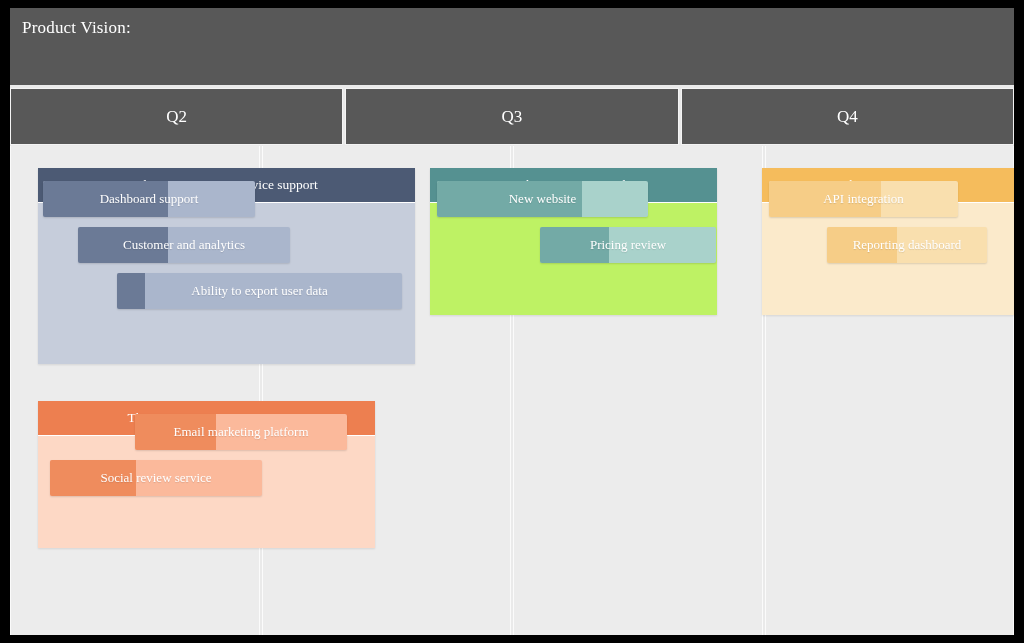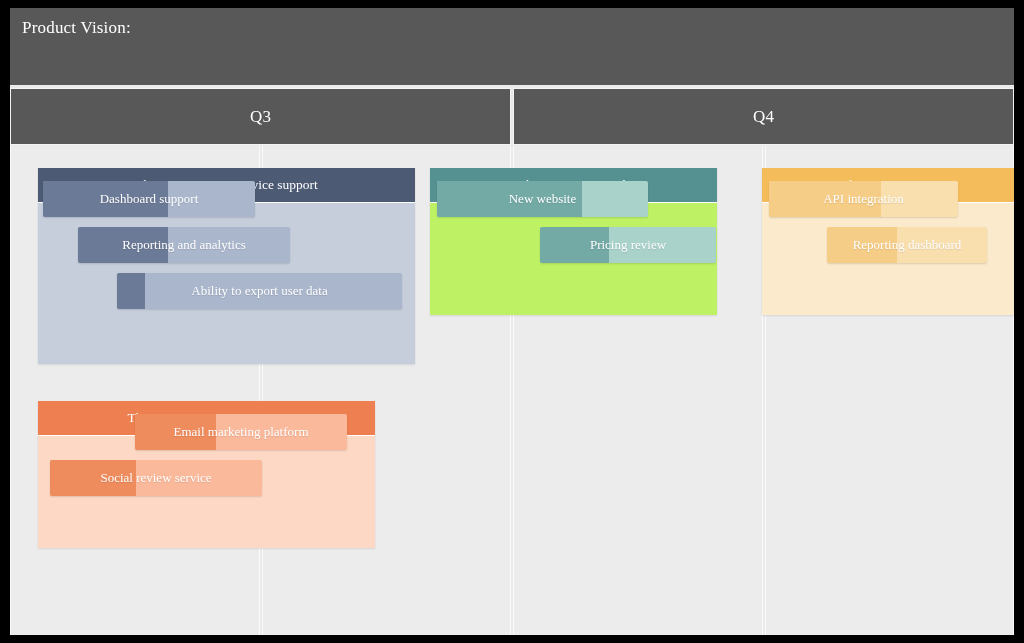--- a/index.html
+++ b/index.html
@@ -140,20 +140,23 @@
 <body>
 
 <div id="roadmap-app">
 
   <div class="title-band">
     <div class="title-text">Product Vision:</div>
   </div>
 
   <div class="quarter-header-row" id="quarter-header-row">
       <div class="quarter-header">
+        <span>Q2</span>
+      </div>
+      <div class="quarter-header">
         <span>Q3</span>
       </div>
       <div class="quarter-header">
         <span>Q4</span>
       </div>
     </div>
 
   <div class="lane-grid" id="lane-grid">
       <div class="lane-column"></div>
       <div class="lane-column"></div>
@@ -163,21 +166,21 @@
 
   <div class="theme-layer" id="theme-layer">
       <div class="theme-card" style="left: 28px; top: 22px; width: 377px; height: 196px; background: rgb(198, 205, 219);">
         <div class="theme-title" style="background: rgb(76, 90, 116);">Theme: Customer service support</div>
         <div class="bar" style="left: 5px; top: 13px; width: 212px; background: rgb(170, 182, 204);">
           <div class="bar-fill" style="width: 125px; background: rgb(107, 122, 150);"></div>
           <div class="bar-label">Dashboard support</div>
         </div>
         <div class="bar" style="left: 40px; top: 59px; width: 212px; background: rgb(170, 182, 204);">
           <div class="bar-fill" style="width: 90px; background: rgb(107, 122, 150);"></div>
-          <div class="bar-label">Reporting and analytics</div>
+          <div class="bar-label">Customer and analytics</div>
         </div>
         <div class="bar" style="left: 79px; top: 105px; width: 285px; background: rgb(170, 182, 204);">
           <div class="bar-fill" style="width: 28px; background: rgb(107, 122, 150);"></div>
           <div class="bar-label">Ability to export user data</div>
         </div>
         <div class="theme-body" style="height: 161px;"></div>
       </div>
       <div class="theme-card" style="left: 420px; top: 22px; width: 287px; height: 147px; background: #bef264;">
         <div class="theme-title" style="background: rgb(85, 145, 145);">Theme: User growth</div>
         <div class="bar" style="left: 7px; top: 13px; width: 211px; background: rgb(169, 210, 203);">

